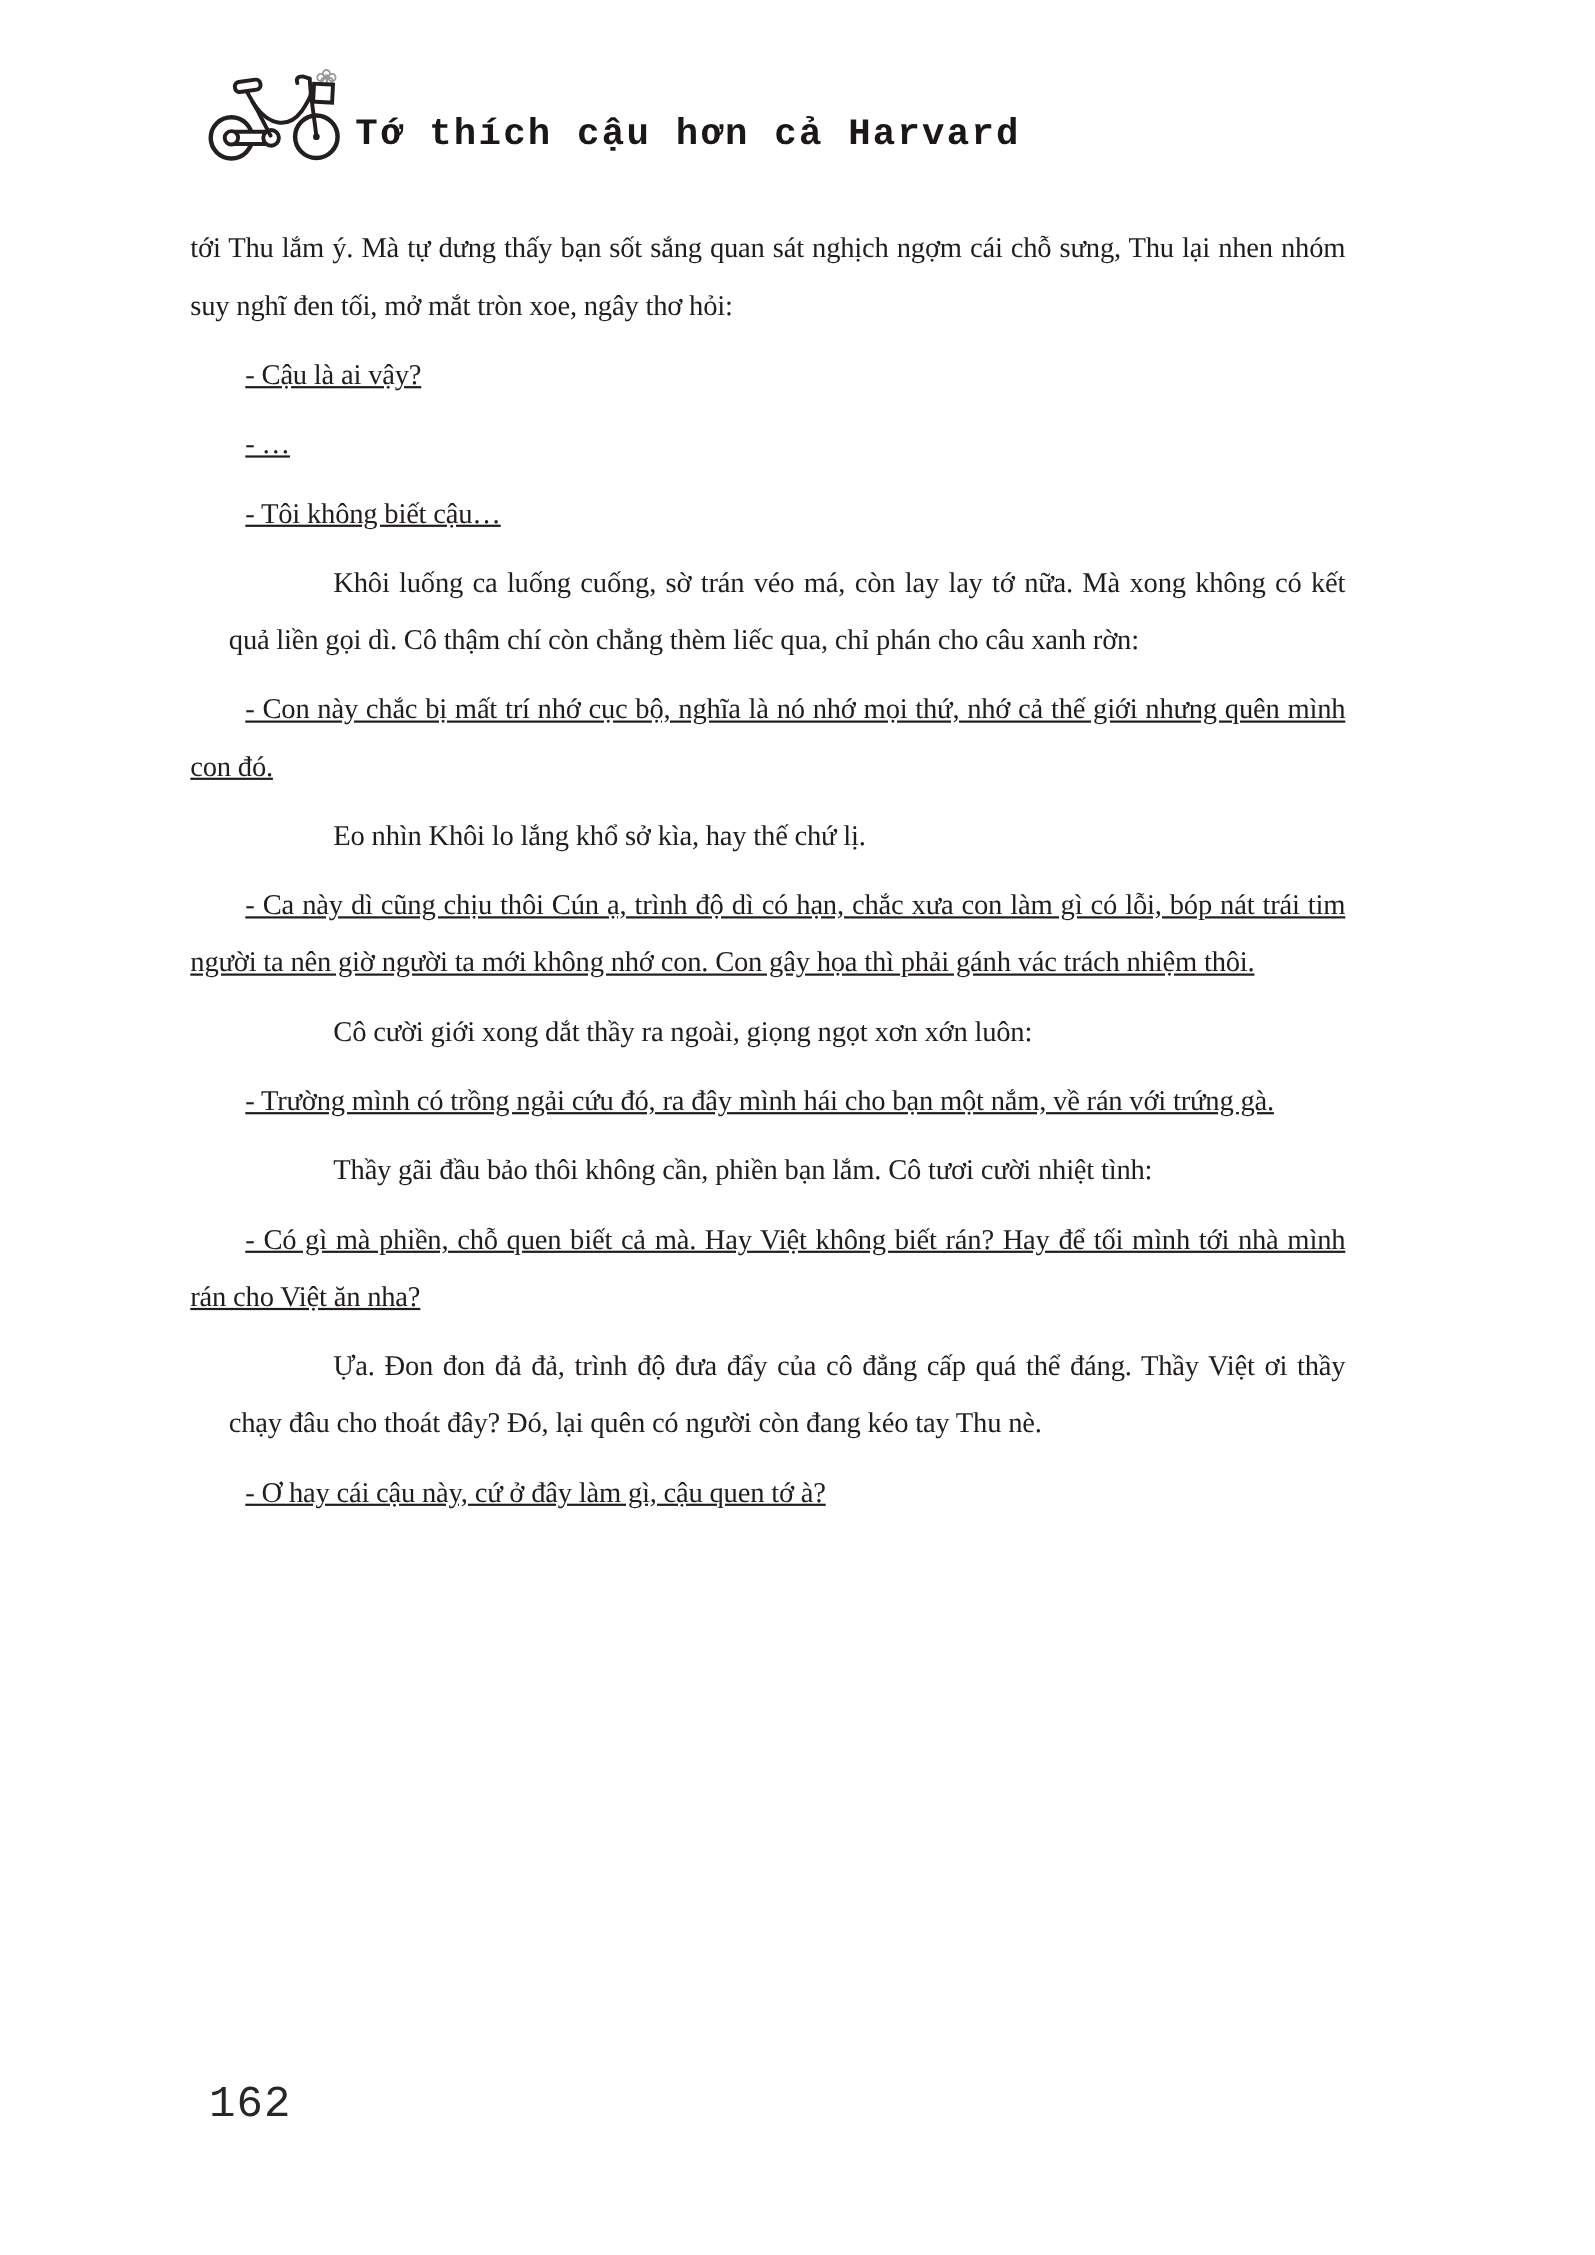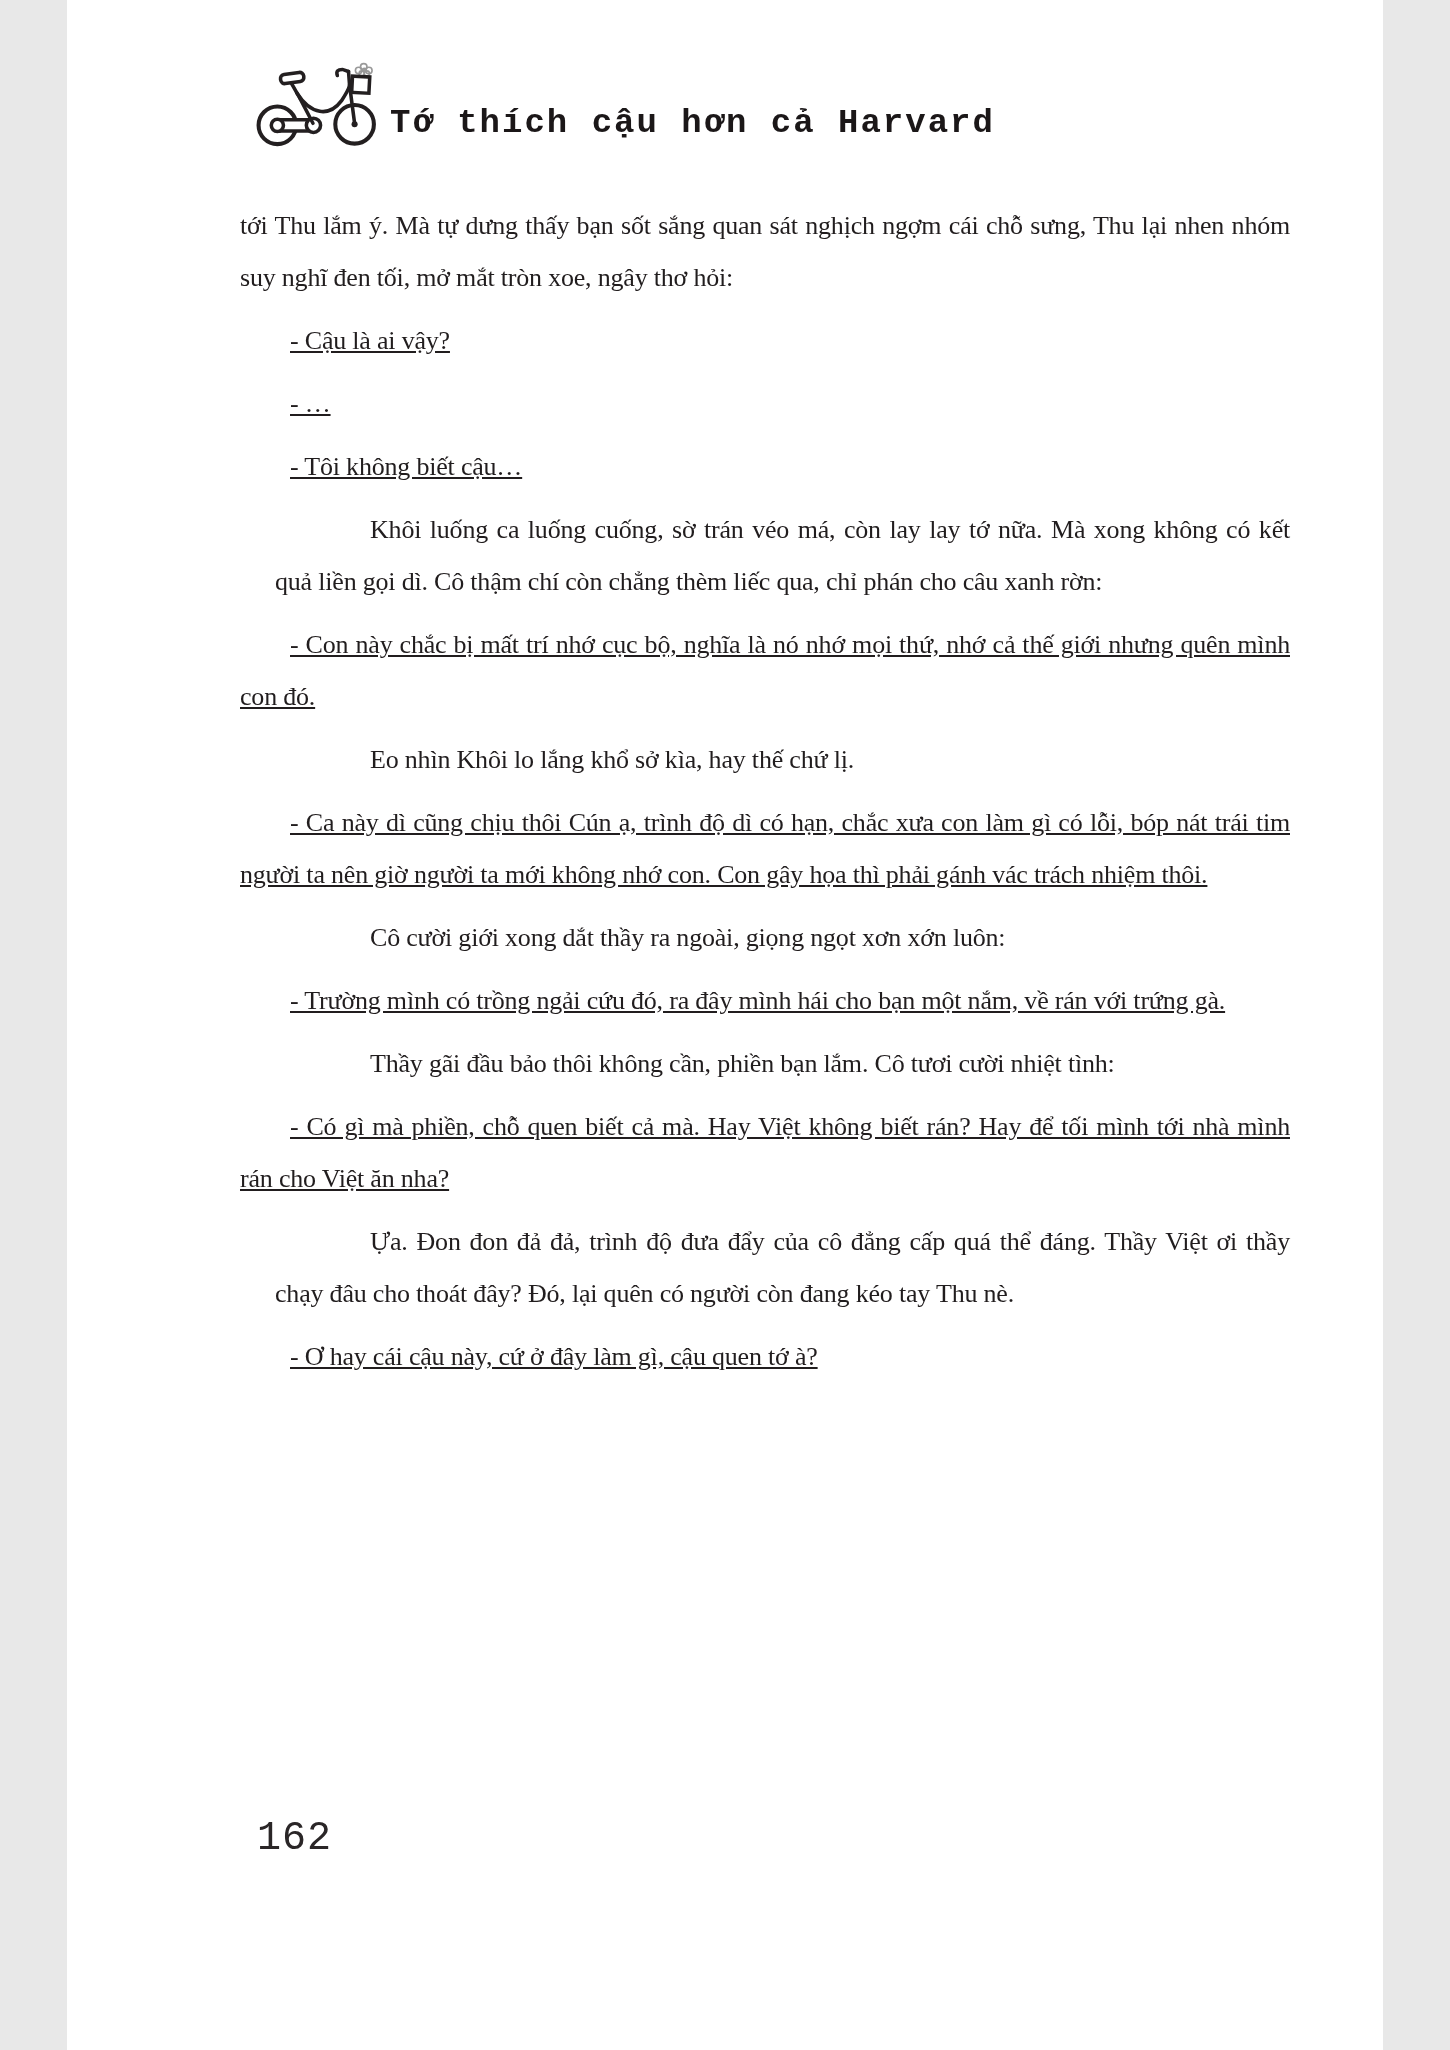--- a/index.html
+++ b/index.html
@@ -1,20 +1,20 @@
 <!DOCTYPE html>
 <html lang="vi"><head>
 <meta charset="utf-8">
 <style>
   html, body { margin: 0; padding: 0; }
   body { background: #e8e8e8; }
 
   .page {
     position: relative;
-    width: 1316px;
+    width: 1450px;
     height: 2050px;
     margin: 0 auto;
     background: #ffffff;
     overflow: hidden;
     font-family: "Liberation Serif", serif;
   }
 
   
   .bike {
     position: absolute;
@@ -51,21 +51,21 @@
     text-align: justify;
   }
   p.continuation { text-indent: 0; }
   p.narrative    { text-indent: 95px; margin-left: 35px; }
   p.dialogue     { text-indent: 50px; text-decoration: underline; }
 
   
   .page-number {
     position: absolute;
     left: 190px;
-    top: 1816px;
+    top: 1892px;
     font-family: "Liberation Mono", monospace;
     font-size: 40px;
     letter-spacing: 1px;
     color: #2a2627;
   }
 </style>
 </head>
 <body>
 
 <div class="page">

